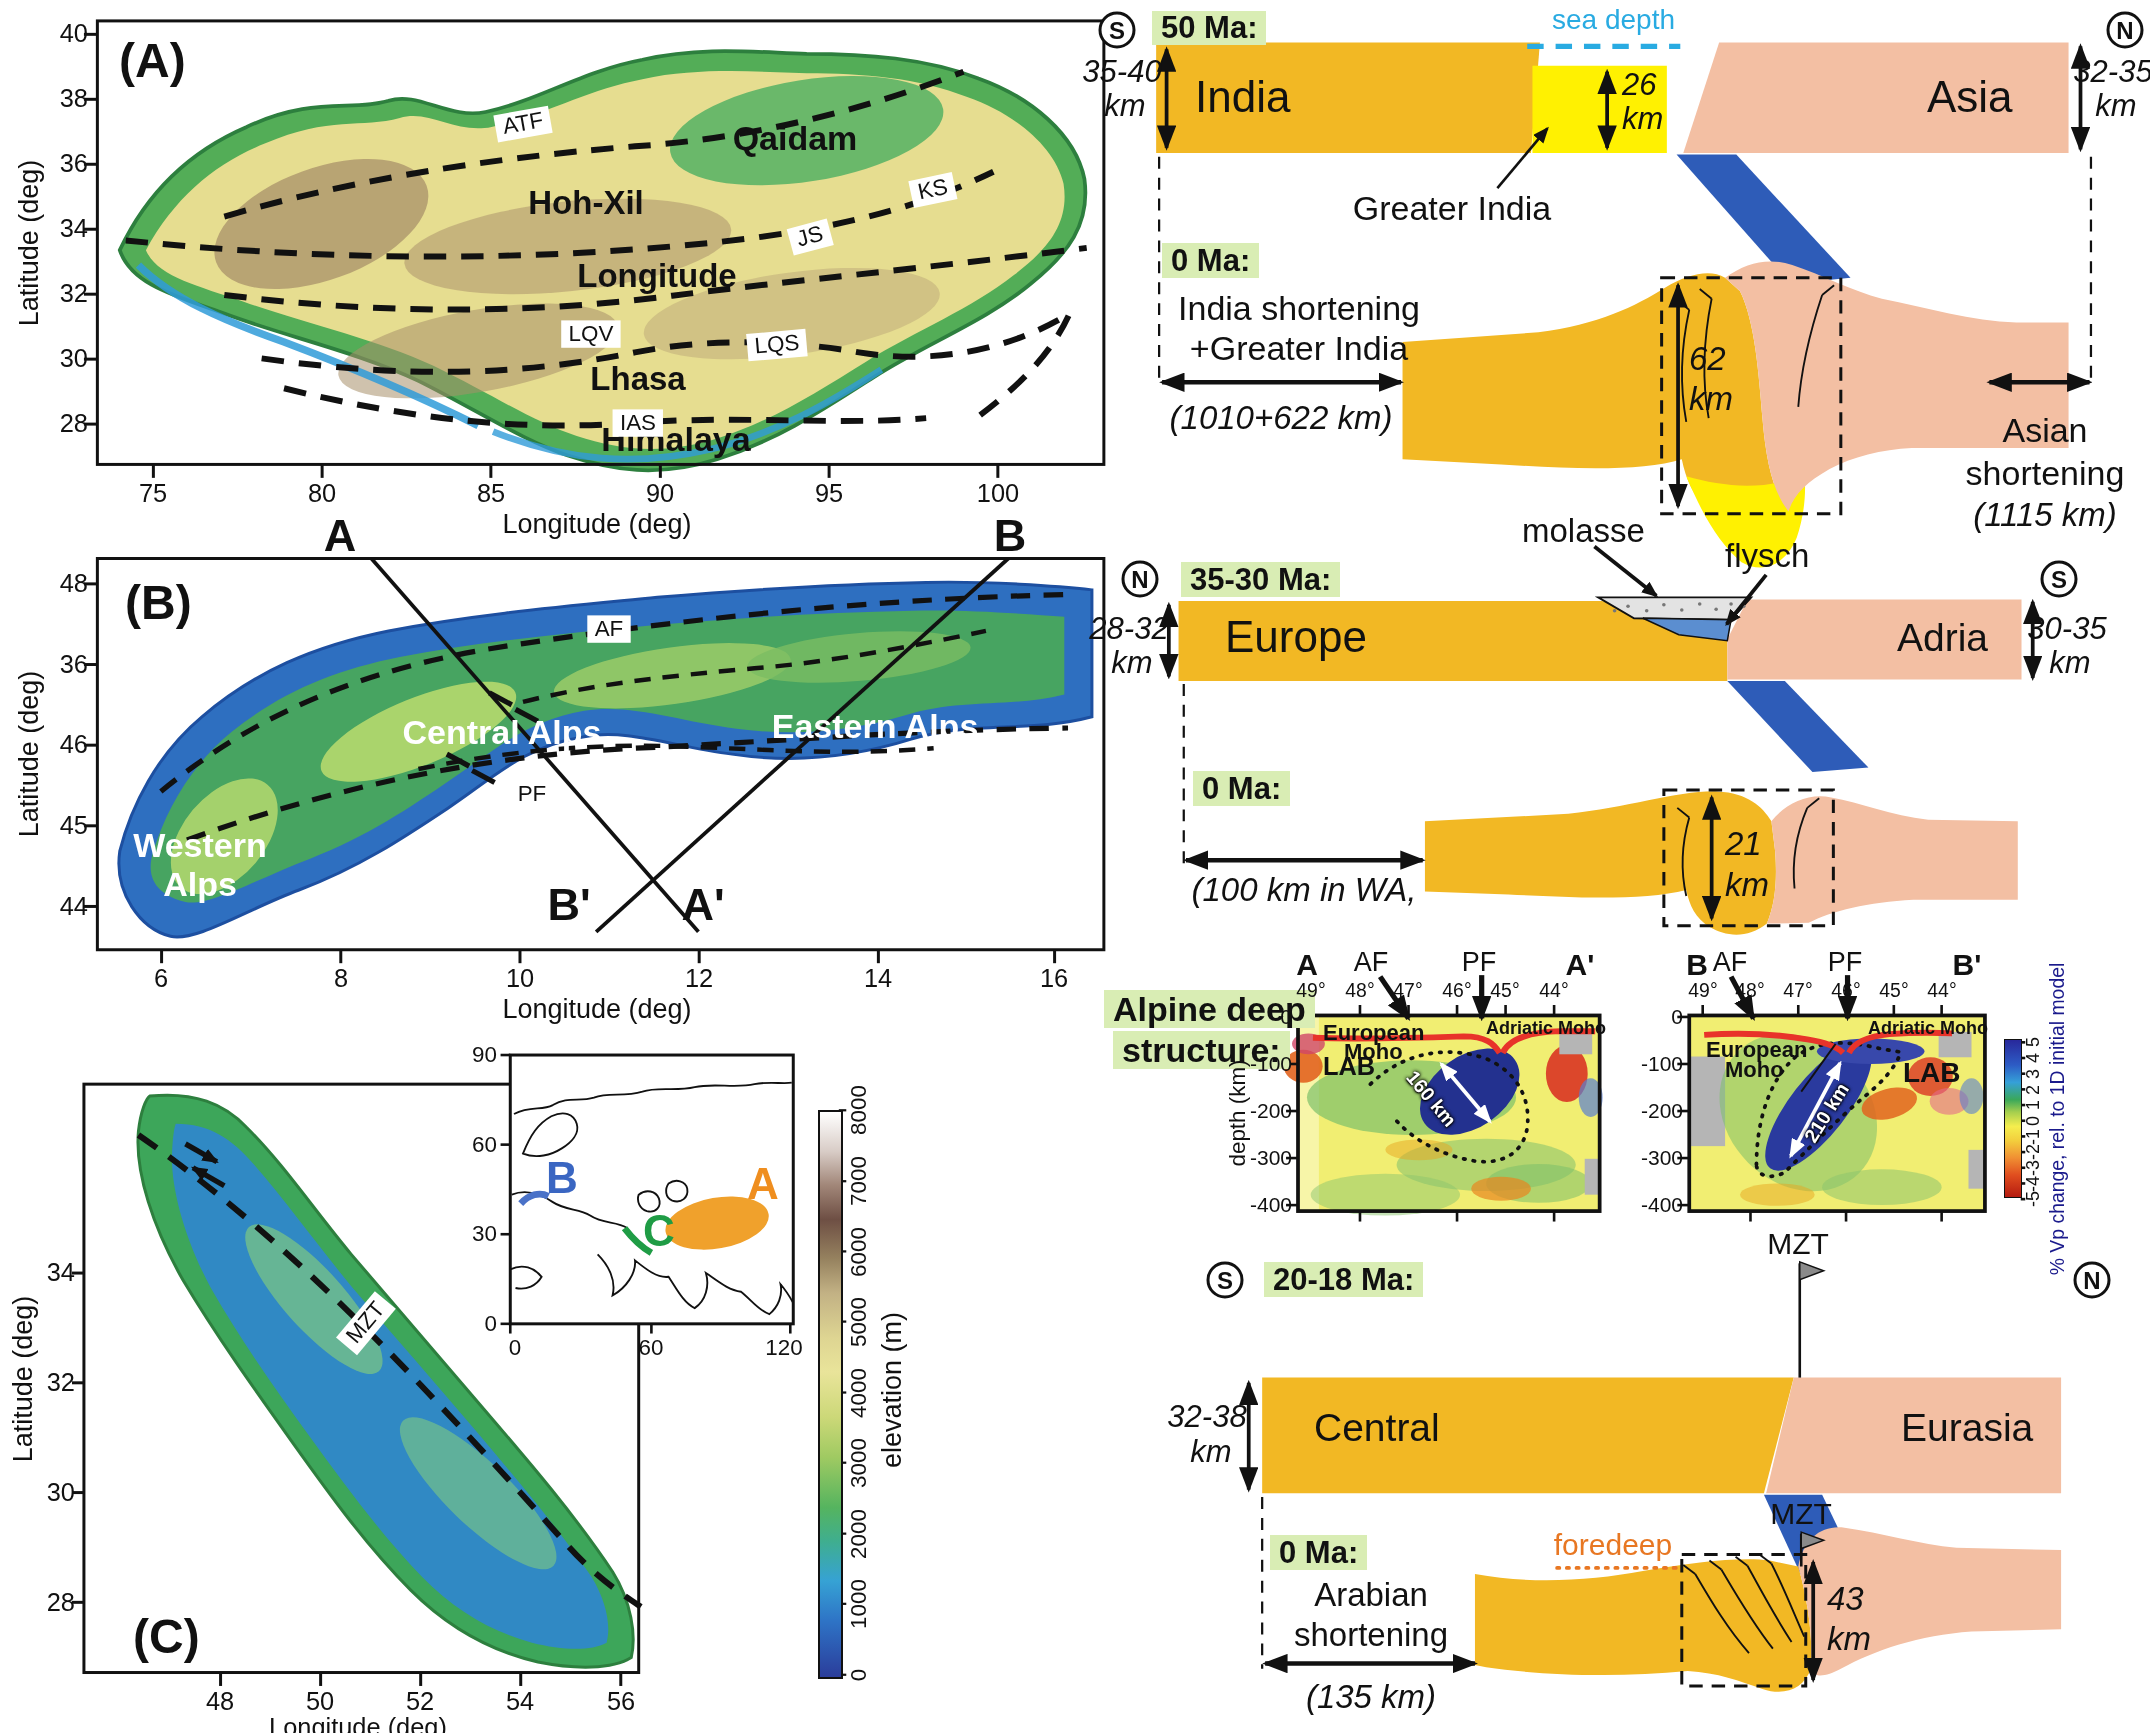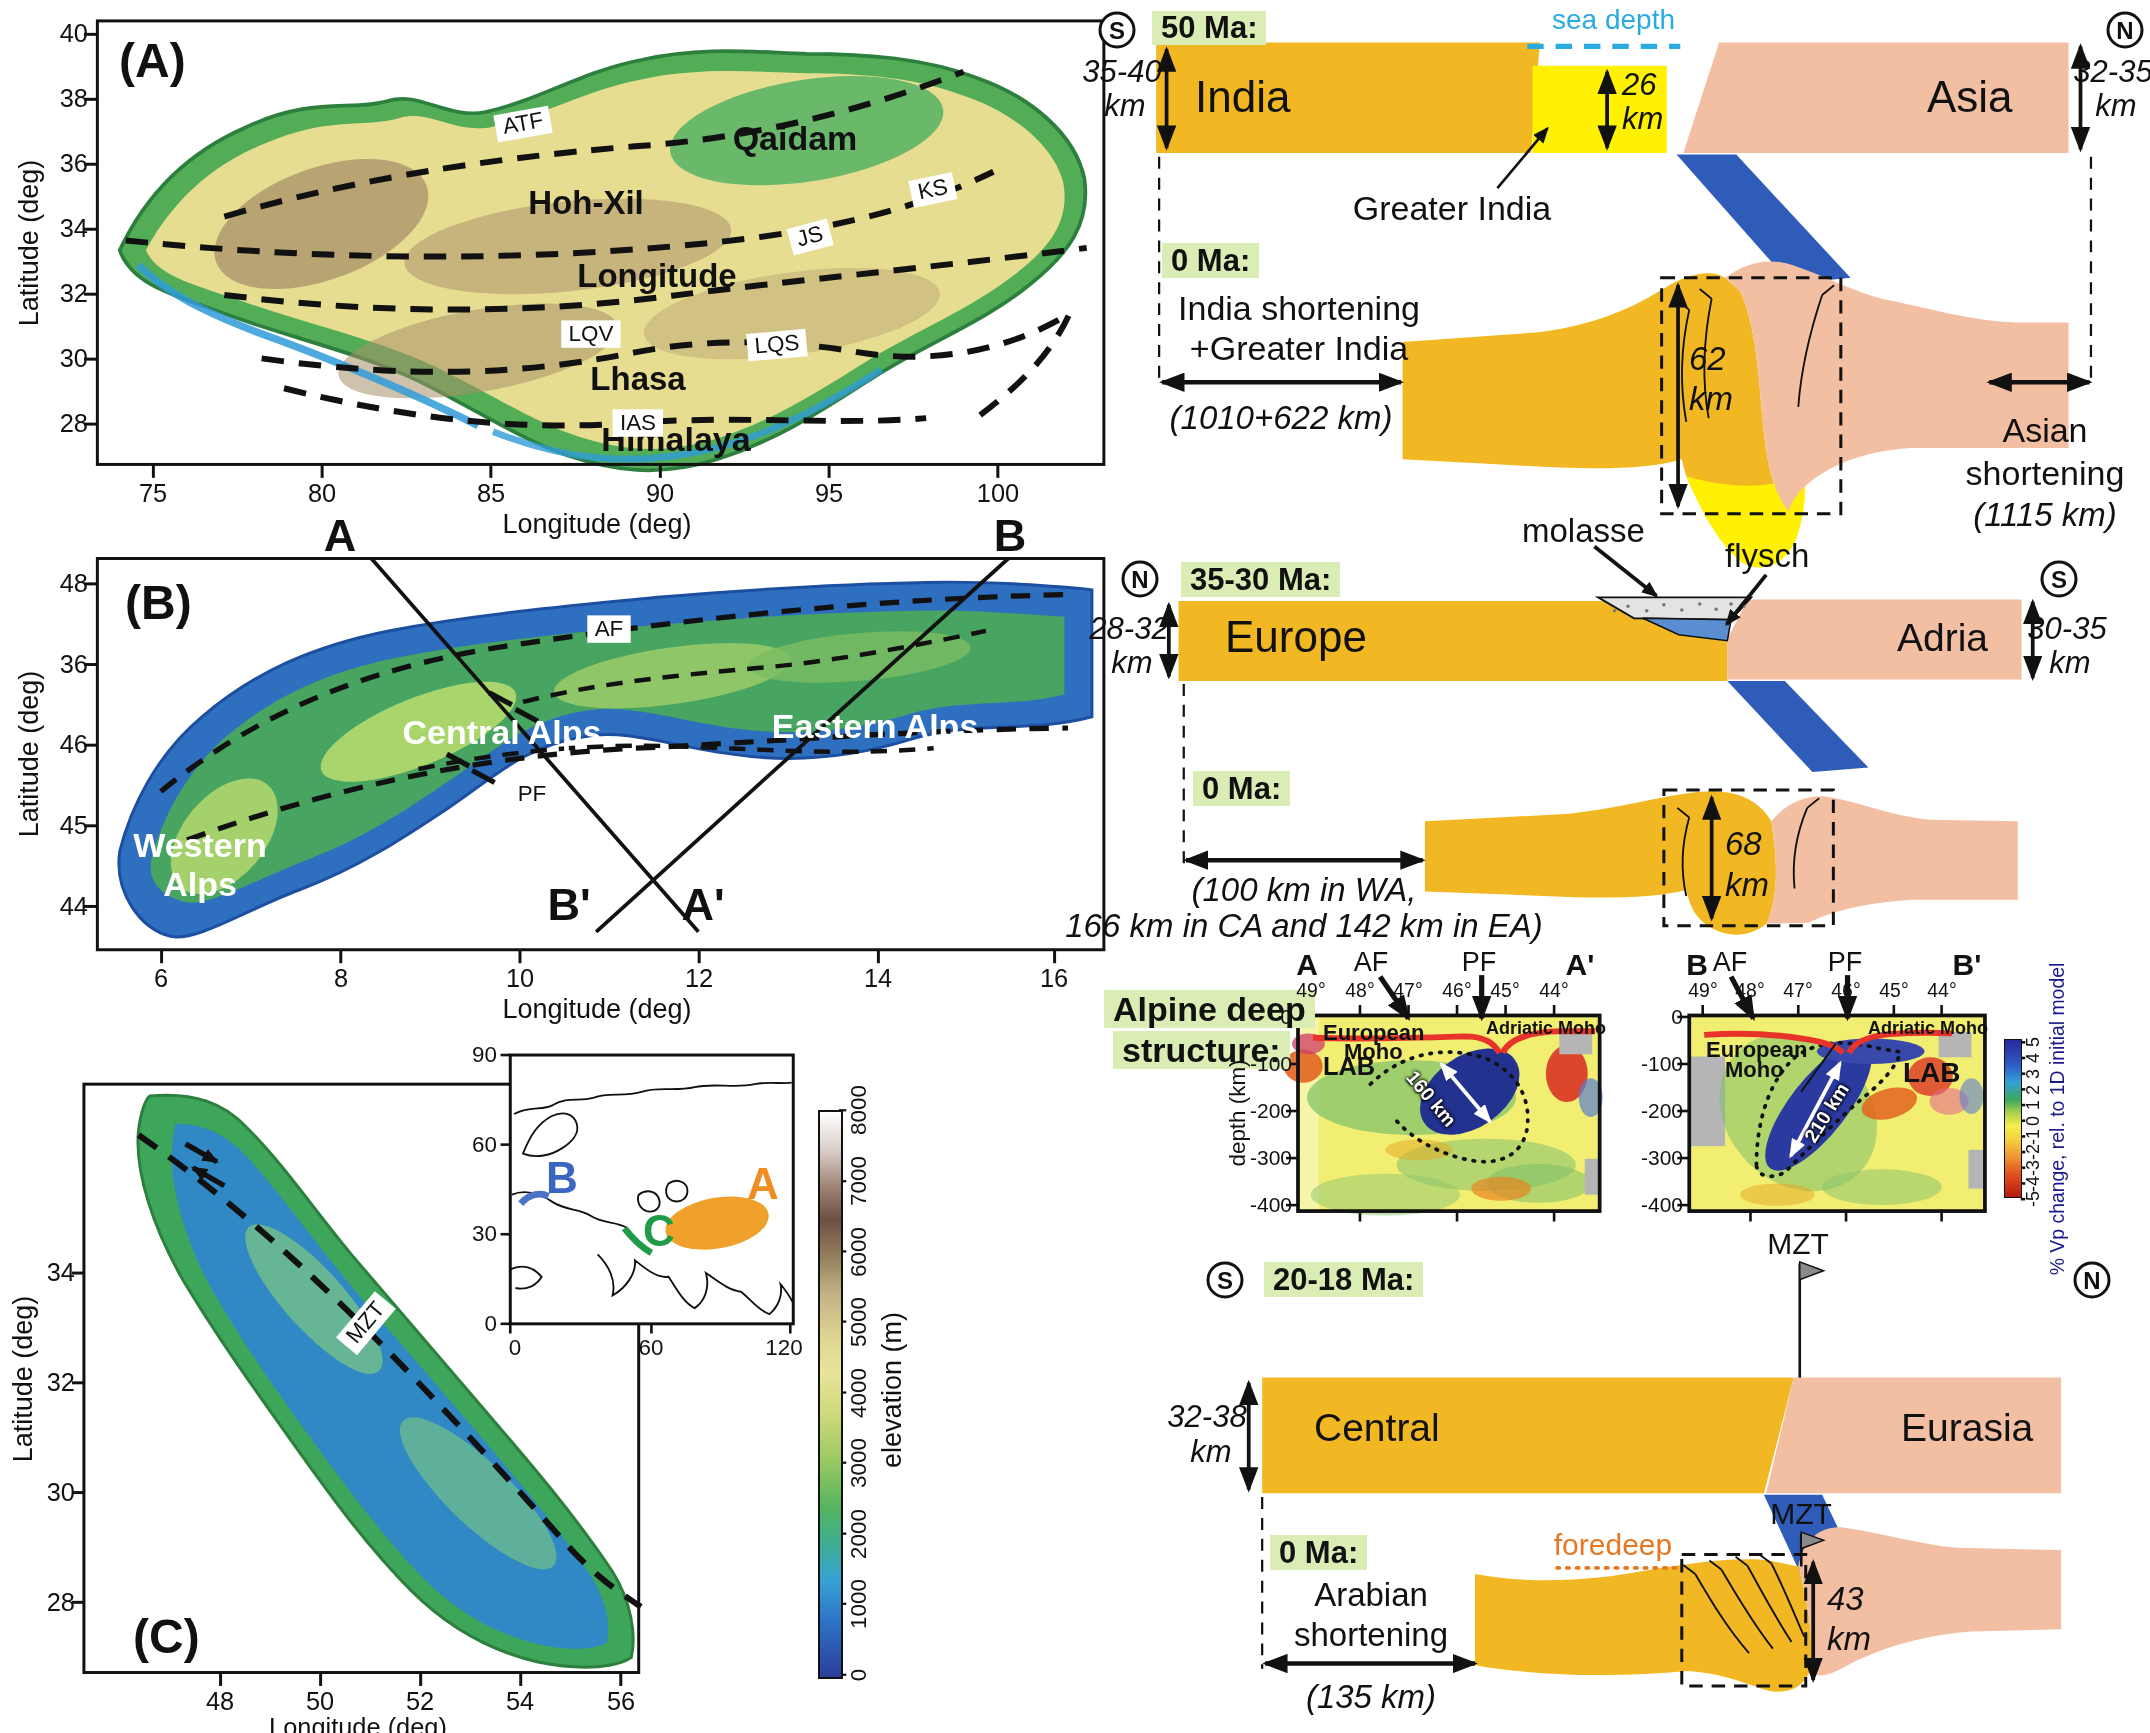--- a/index.html
+++ b/index.html
@@ -506,22 +506,21 @@
 <span class="lbl f44" style="left:1522px;top:514px">molasse</span>
 <span class="lbl f44" style="left:1725px;top:539px">flysch</span>
 <span class="lbl f56" style="left:1225px;top:615px">Europe</span>
 <span class="lbl f52" style="left:1897px;top:618px">Adria</span>
 <span class="lbl f42 i c" style="left:1129px;top:629px">28-32</span>
 <span class="lbl f42 i c" style="left:1132px;top:663px">km</span>
 <span class="lbl f42 i c" style="left:2067px;top:629px">30-35</span>
 <span class="lbl f42 i c" style="left:2070px;top:663px">km</span>
 <span class="lbl tl f42" style="left:1193px;top:771px">0 Ma:</span>
 <span class="lbl f44 i c" style="left:1304px;top:890px">(100 km in WA,</span>
-<span class="lbl f44 i c" style="left:1304px;top:926px">166 km in CA and 142 km in EA)</span>
-<span class="lbl f44 i" style="left:1725px;top:827px">68</span>
+<span class="lbl f44 i" style="left:1725px;top:827px">21</span>
 <span class="lbl f44 i" style="left:1725px;top:868px">km</span>
 
 <span class="lbl tl f46" style="left:1104px;top:990px">Alpine deep</span>
 <span class="lbl tl f46" style="left:1113px;top:1031px">structure:</span>
 <span class="lbl b f40 c" style="left:1307px;top:965px">A</span>
 <span class="lbl b f40 c" style="left:1580px;top:965px">A'</span>
 <span class="lbl f36 c" style="left:1371px;top:963px">AF</span>
 <span class="lbl f36 c" style="left:1479px;top:963px">PF</span>
 <span class="lbl f26 xt" style="left:1311px;top:981px">49°</span>
 <span class="lbl f26 xt" style="left:1360px;top:981px">48°</span>

